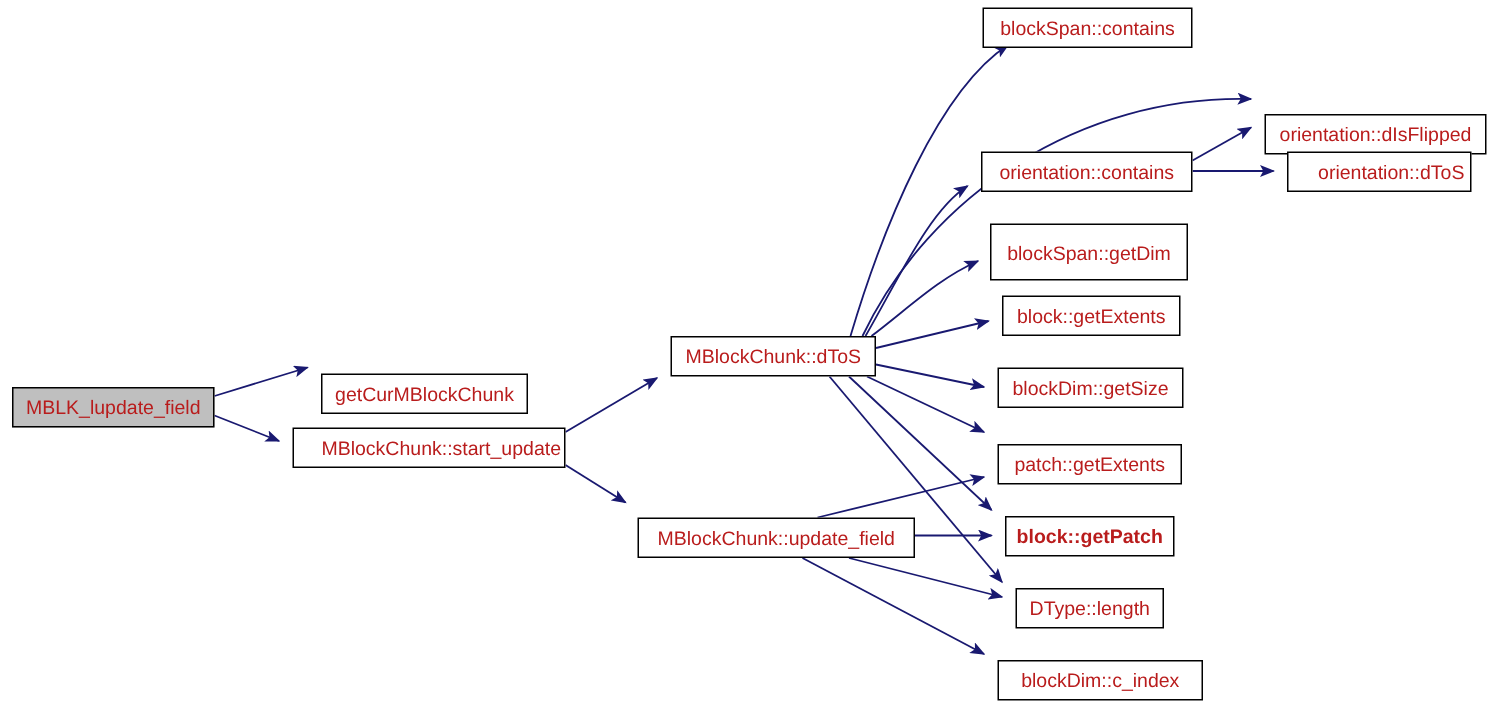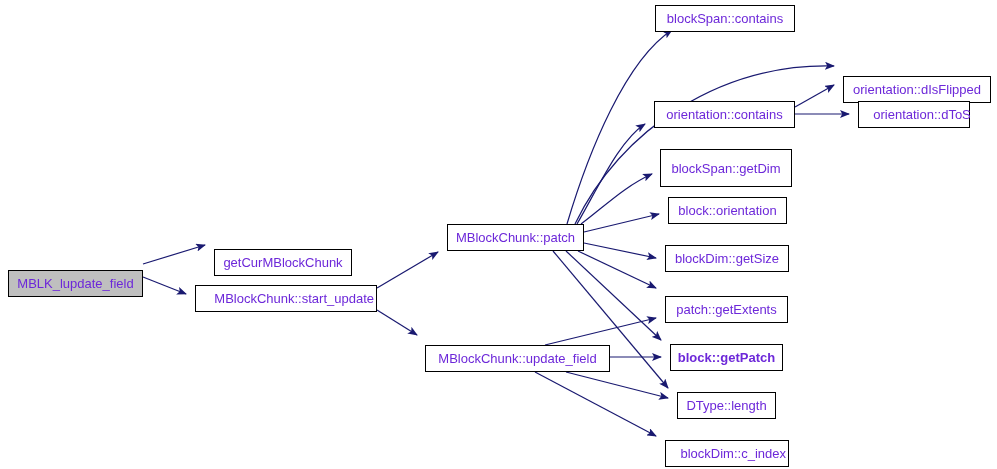--- a/index.html
+++ b/index.html
@@ -23,32 +23,31 @@
     top: 0;
     width: 997px;
     height: 469px;
     pointer-events: none;
   }
   .node {
     position: absolute;
     box-sizing: border-box;
     border: 1px solid #000000;
     background: #ffffff;
-    color: #6d28d9;
+    color: #b91c1c;
     font-size: 13px;
     line-height: 1;
     display: flex;
     align-items: center;
     justify-content: center;
     white-space: nowrap;
     letter-spacing: 0px;
   }
   .node.highlight {
     background: #bfbfbf;
-    margin-top: 12px;
   }
   .node-label {
     display: block;
     padding: 0 2px;
   }
 </style>
 </head>
 <body>
 
 <div id="canvas">
@@ -86,53 +85,53 @@
       <div class="node highlight" style="left: 8px; top: 258px; width: 135px; height: 27px;">
         <span class="node-label">MBLK_lupdate_field</span>
       </div>
       <div class="node" style="left: 214px; top: 236px; width: 138px; height: 27px; margin-top: 13px;">
         <span class="node-label">getCurMBlockChunk</span>
       </div>
       <div class="node" style="left: 195px; top: 285px; width: 182px; height: 27px; justify-content: flex-end;">
         <span class="node-label">MBlockChunk::start_update</span>
       </div>
       <div class="node" style="left: 447px; top: 224px; width: 137px; height: 27px;">
-        <span class="node-label">MBlockChunk::patch</span>
+        <span class="node-label">MBlockChunk::dToS</span>
       </div>
       <div class="node" style="left: 425px; top: 345px; width: 185px; height: 27px;">
         <span class="node-label">MBlockChunk::update_field</span>
       </div>
       <div class="node" style="left: 655px; top: 5px; width: 140px; height: 27px;">
         <span class="node-label">blockSpan::contains</span>
       </div>
       <div class="node" style="left: 843px; top: 53px; width: 148px; height: 27px; margin-top: 23px;">
         <span class="node-label">orientation::dIsFlipped</span>
       </div>
       <div class="node" style="left: 654px; top: 101px; width: 141px; height: 27px;">
         <span class="node-label">orientation::contains</span>
       </div>
-      <div class="node" style="left: 858px; top: 101px; width: 112px; height: 27px; padding-left: 16px;">
+      <div class="node" style="left: 858px; top: 101px; width: 123px; height: 27px; padding-left: 16px;">
         <span class="node-label">orientation::dToS</span>
       </div>
       <div class="node" style="left: 660px; top: 149px; width: 132px; height: 38px;">
         <span class="node-label">blockSpan::getDim</span>
       </div>
       <div class="node" style="left: 668px; top: 197px; width: 119px; height: 27px;">
-        <span class="node-label">block::orientation</span>
+        <span class="node-label">block::getExtents</span>
       </div>
       <div class="node" style="left: 665px; top: 245px; width: 124px; height: 27px;">
         <span class="node-label">blockDim::getSize</span>
       </div>
       <div class="node" style="left: 665px; top: 296px; width: 123px; height: 27px;">
         <span class="node-label">patch::getExtents</span>
       </div>
       <div class="node" style="left: 670px; top: 344px; width: 113px; height: 27px; font-weight: bold;">
         <span class="node-label">block::getPatch</span>
       </div>
       <div class="node" style="left: 677px; top: 392px; width: 99px; height: 27px; text-align: right;">
         <span class="node-label">DType::length</span>
       </div>
-      <div class="node" style="left: 665px; top: 440px; width: 124px; height: 27px; justify-content: flex-end;">
+      <div class="node" style="left: 665px; top: 440px; width: 137px; height: 27px;">
         <span class="node-label">blockDim::c_index</span>
       </div>
     </div>
 
 </div>
 
 </body></html>

